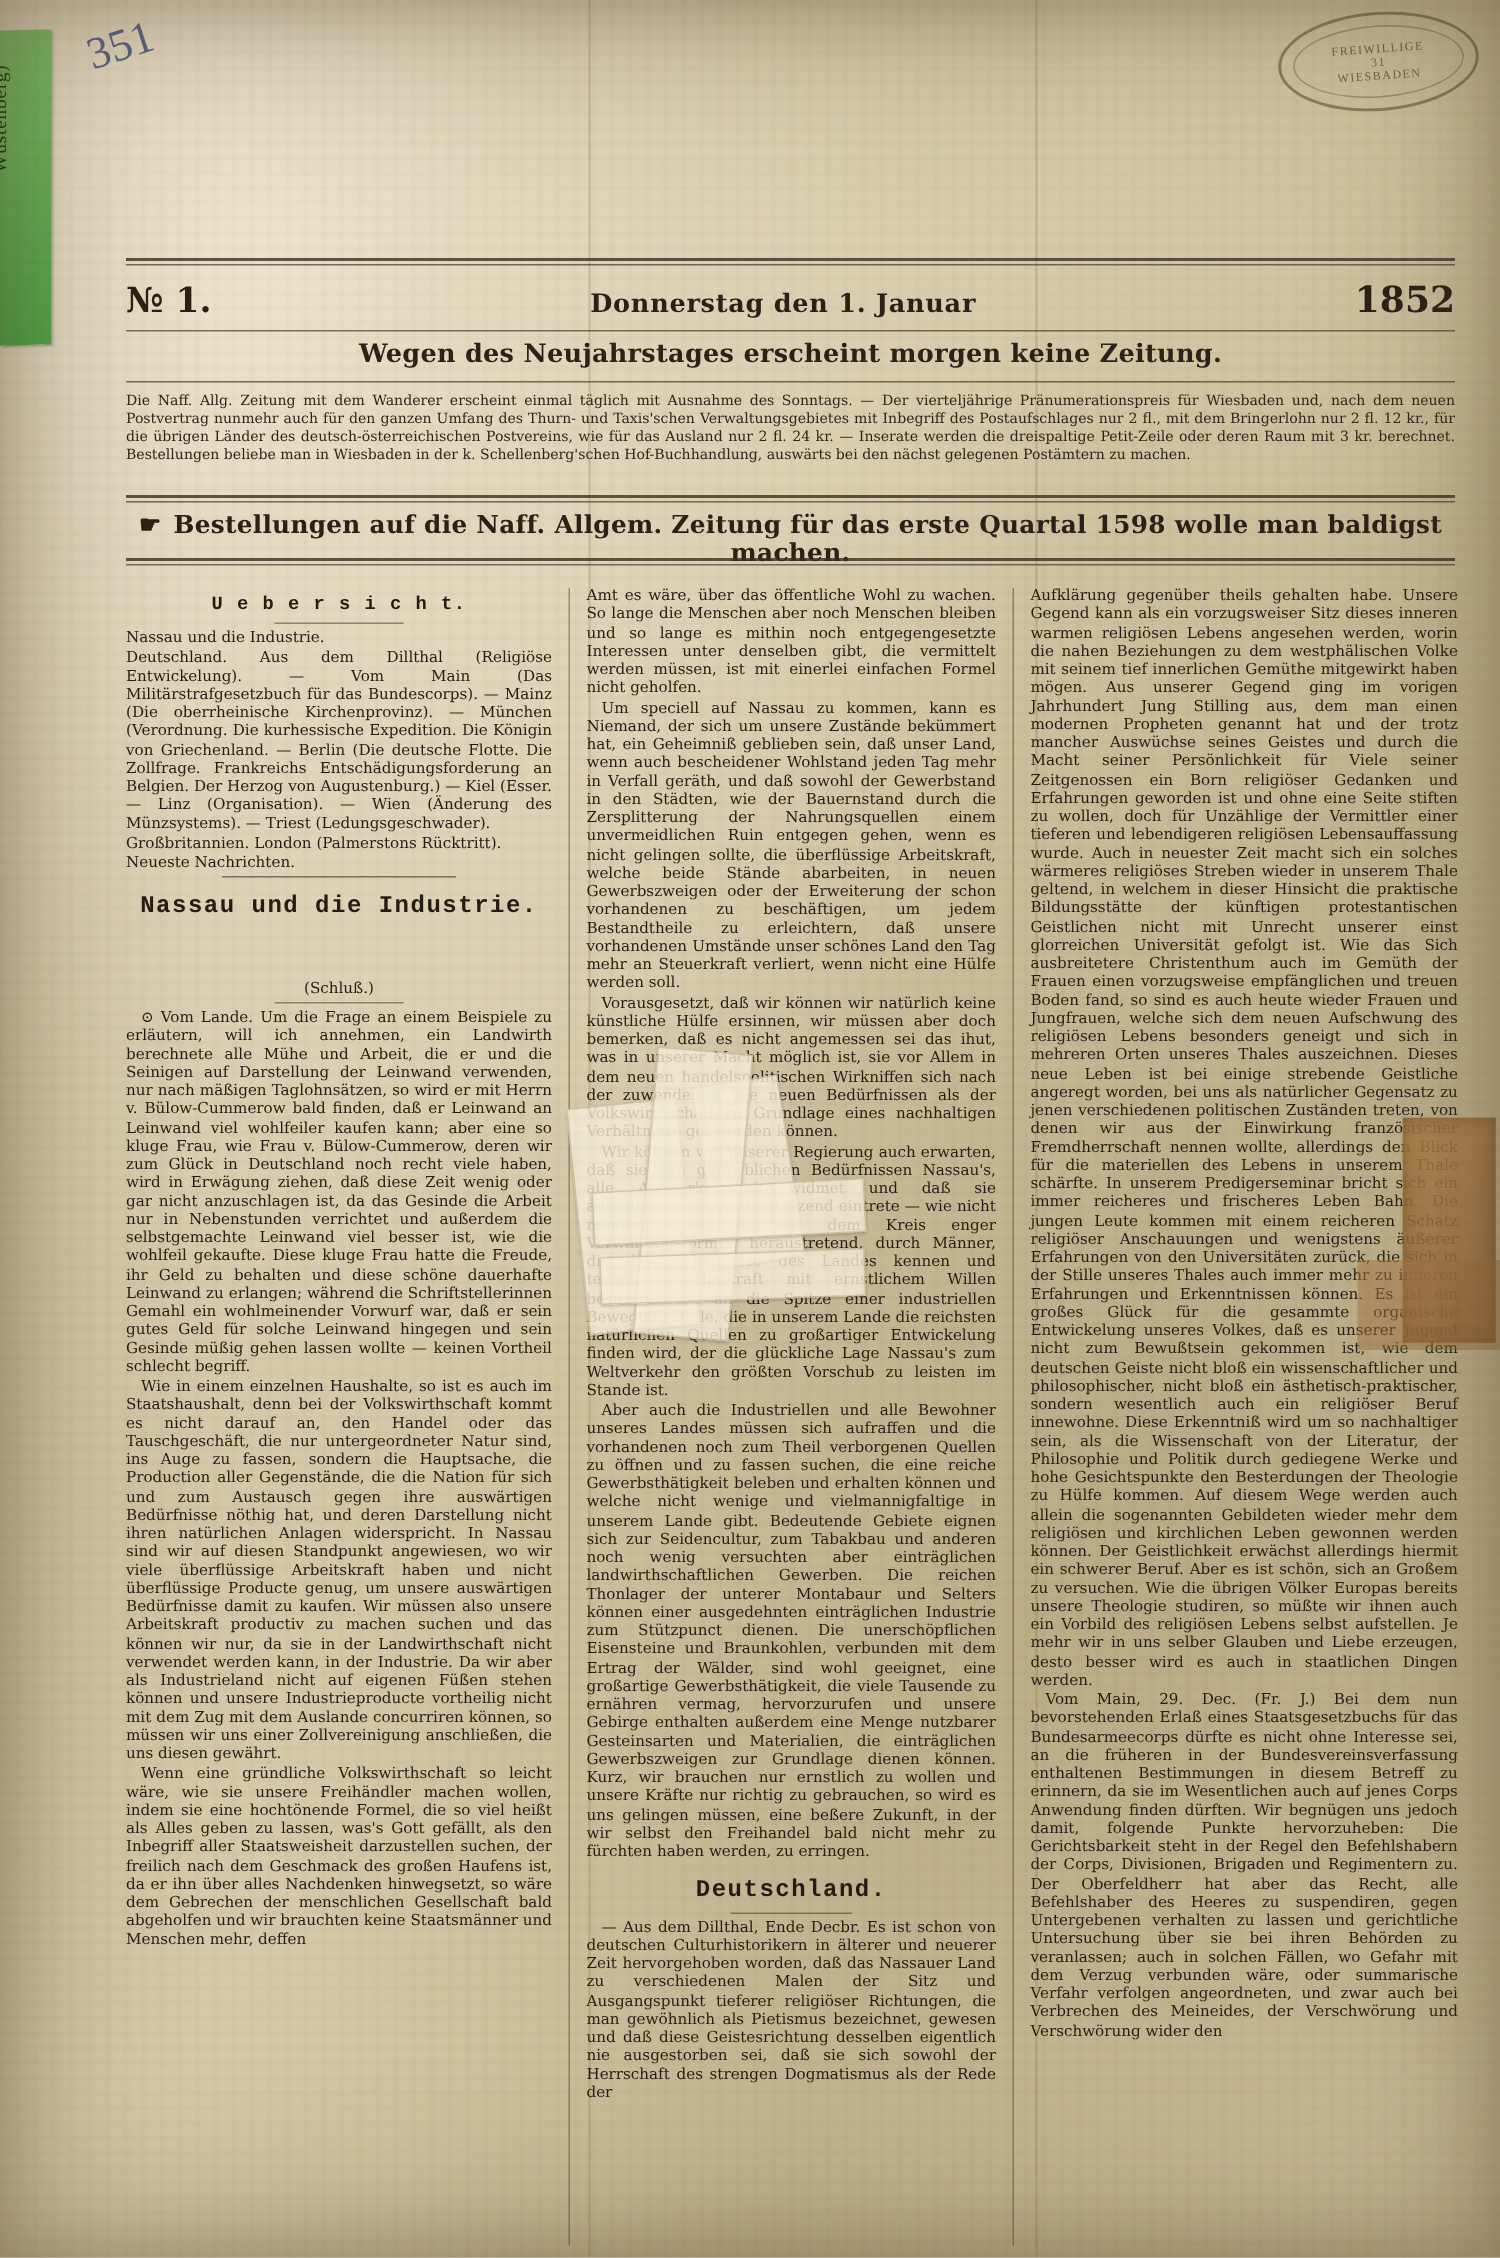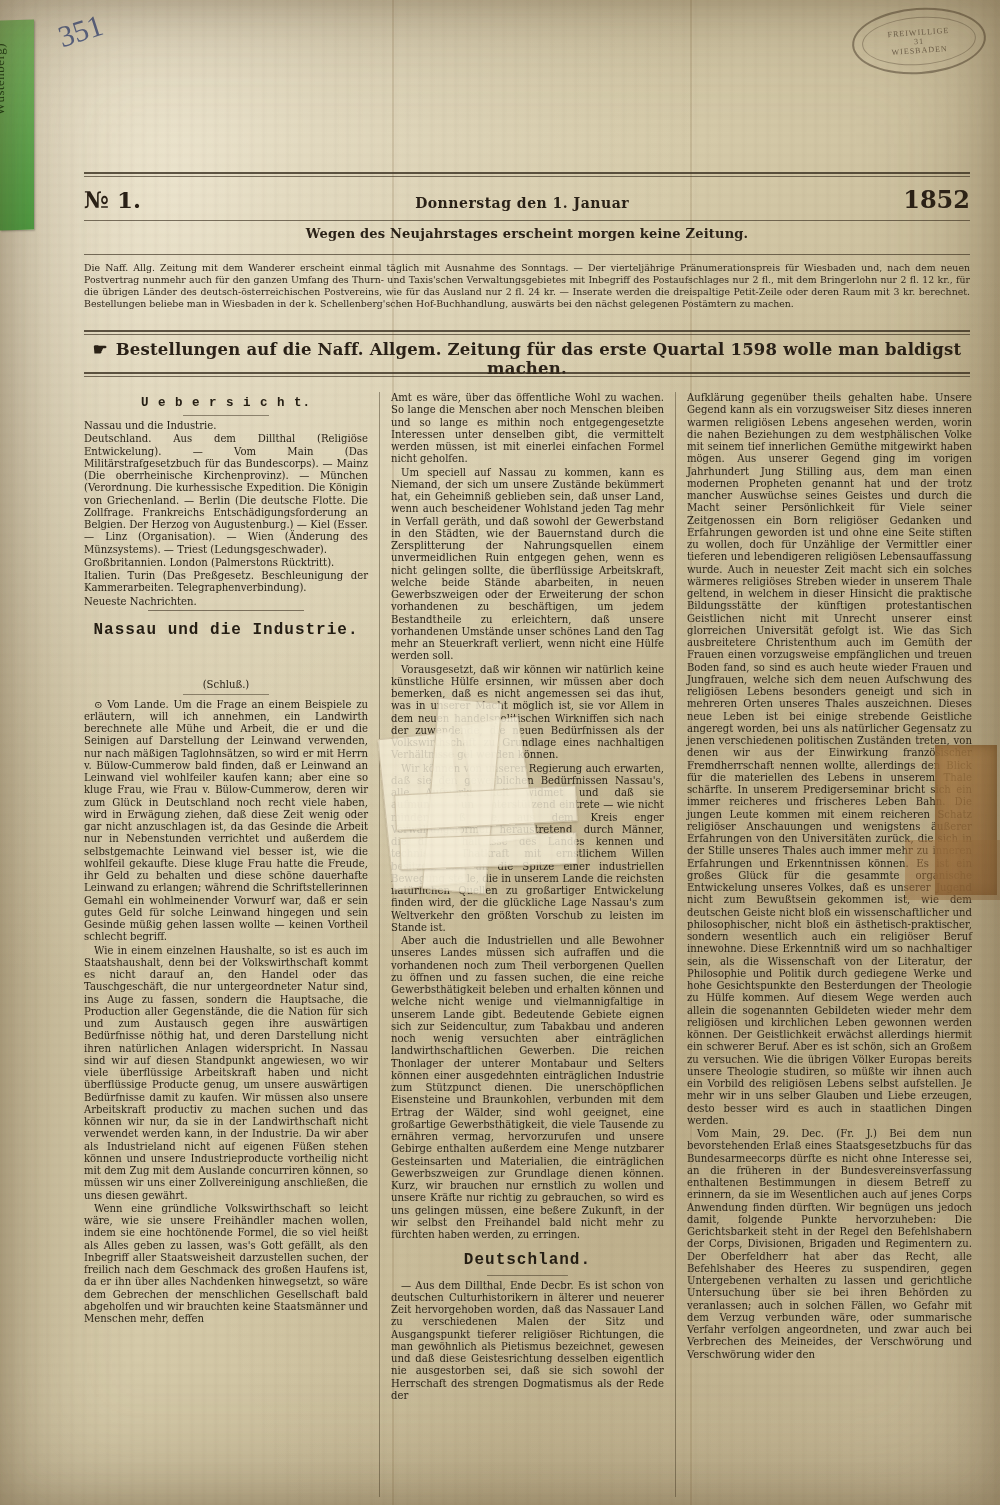--- a/index.html
+++ b/index.html
@@ -61,26 +61,26 @@
   }
   #rules{position:absolute;left:84px;right:30px;top:172px;}
   .rule{height:2px;background:#3a2f20;opacity:.8;}
   .rule.thin{height:1px;margin-top:2px;opacity:.65;}
   #issueline{
     position:absolute;left:84px;right:30px;top:185px;
     display:flex;align-items:baseline;justify-content:space-between;
     font-weight:bold;font-size:22px;color:#2a2117;
   }
   #issueline .no{font-size:23px;}
-  #issueline .date{font-size:14px;letter-spacing:.5px;}
+  #issueline .date{font-size:17px;letter-spacing:.5px;}
   #issueline .year{font-size:24px;}
   #rules2{position:absolute;left:84px;right:30px;top:218px;}
   #notice{
     position:absolute;left:84px;right:30px;top:226px;text-align:center;
-    font-size:13px;font-weight:bold;color:#2b2218;letter-spacing:.2px;
+    font-size:17px;font-weight:bold;color:#2b2218;letter-spacing:.2px;
   }
   #rules3{position:absolute;left:84px;right:30px;top:252px;}
   #subhead{
     position:absolute;left:84px;right:30px;top:262px;
     font-size:9.4px;line-height:1.28;text-align:justify;color:#2e251a;
   }
   #rules4{position:absolute;left:84px;right:30px;top:330px;}
   #banner{
     position:absolute;left:84px;right:30px;top:340px;
     font-size:16.5px;font-weight:bold;text-align:center;color:#2a2117;
@@ -214,21 +214,20 @@
     </div>
 
   <div id="cols">
 
     <div class="col c1">
       <div class="hd mid">U e b e r s i c h t.</div>
       <div class="rule-xs"></div>
       <p class="noind">Nassau und die Industrie.</p>
       <p class="noind">Deutschland. Aus dem Dillthal (Religiöse Entwickelung). — Vom Main (Das Militärstrafgesetzbuch für das Bundescorps). — Mainz (Die oberrheinische Kirchenprovinz). — München (Verordnung. Die kurhessische Expedition. Die Königin von Griechenland. — Berlin (Die deutsche Flotte. Die Zollfrage. Frankreichs Entschädigungsforderung an Belgien. Der Herzog von Augustenburg.) — Kiel (Esser. — Linz (Organisation). — Wien (Änderung des Münzsystems). — Triest (Ledungsgeschwader).</p>
       <p class="noind">Großbritannien. London (Palmerstons Rücktritt).</p>
-      <p class="noind">Italien. Turin (Das Preßgesetz. Beschleunigung der Kammerarbeiten. Telegraphenverbindung).</p>
       <p class="noind">Neueste Nachrichten.</p>
       <div class="rule-s"></div>
       <div class="hd big">Nassau und die Industrie.</div>
       <div class="center">(Schluß.)</div>
       <div class="rule-xs"></div>
       <p>⊙ Vom Lande. Um die Frage an einem Beispiele zu erläutern, will ich annehmen, ein Landwirth berechnete alle Mühe und Arbeit, die er und die Seinigen auf Darstellung der Leinwand verwenden, nur nach mäßigen Taglohnsätzen, so wird er mit Herrn v. Bülow-Cummerow bald finden, daß er Leinwand an Leinwand viel wohlfeiler kaufen kann; aber eine so kluge Frau, wie Frau v. Bülow-Cummerow, deren wir zum Glück in Deutschland noch recht viele haben, wird in Erwägung ziehen, daß diese Zeit wenig oder gar nicht anzuschlagen ist, da das Gesinde die Arbeit nur in Nebenstunden verrichtet und außerdem die selbstgemachte Leinwand viel besser ist, wie die wohlfeil gekaufte. Diese kluge Frau hatte die Freude, ihr Geld zu behalten und diese schöne dauerhafte Leinwand zu erlangen; während die Schriftstellerinnen Gemahl ein wohlmeinender Vorwurf war, daß er sein gutes Geld für solche Leinwand hingegen und sein Gesinde müßig gehen lassen wollte — keinen Vortheil schlecht begriff.</p>
       <p>Wie in einem einzelnen Haushalte, so ist es auch im Staatshaushalt, denn bei der Volkswirthschaft kommt es nicht darauf an, den Handel oder das Tauschgeschäft, die nur untergeordneter Natur sind, ins Auge zu fassen, sondern die Hauptsache, die Production aller Gegenstände, die die Nation für sich und zum Austausch gegen ihre auswärtigen Bedürfnisse nöthig hat, und deren Darstellung nicht ihren natürlichen Anlagen widerspricht. In Nassau sind wir auf diesen Standpunkt angewiesen, wo wir viele überflüssige Arbeitskraft haben und nicht überflüssige Producte genug, um unsere auswärtigen Bedürfnisse damit zu kaufen. Wir müssen also unsere Arbeitskraft productiv zu machen suchen und das können wir nur, da sie in der Landwirthschaft nicht verwendet werden kann, in der Industrie. Da wir aber als Industrieland nicht auf eigenen Füßen stehen können und unsere Industrieproducte vortheilig nicht mit dem Zug mit dem Auslande concurriren können, so müssen wir uns einer Zollvereinigung anschließen, die uns diesen gewährt.</p>
       <p>Wenn eine gründliche Volkswirthschaft so leicht wäre, wie sie unsere Freihändler machen wollen, indem sie eine hochtönende Formel, die so viel heißt als Alles geben zu lassen, was's Gott gefällt, als den Inbegriff aller Staatsweisheit darzustellen suchen, der freilich nach dem Geschmack des großen Haufens ist, da er ihn über alles Nachdenken hinwegsetzt, so wäre dem Gebrechen der menschlichen Gesellschaft bald abgeholfen und wir brauchten keine Staatsmänner und Menschen mehr, deffen</p>
     </div>
 

